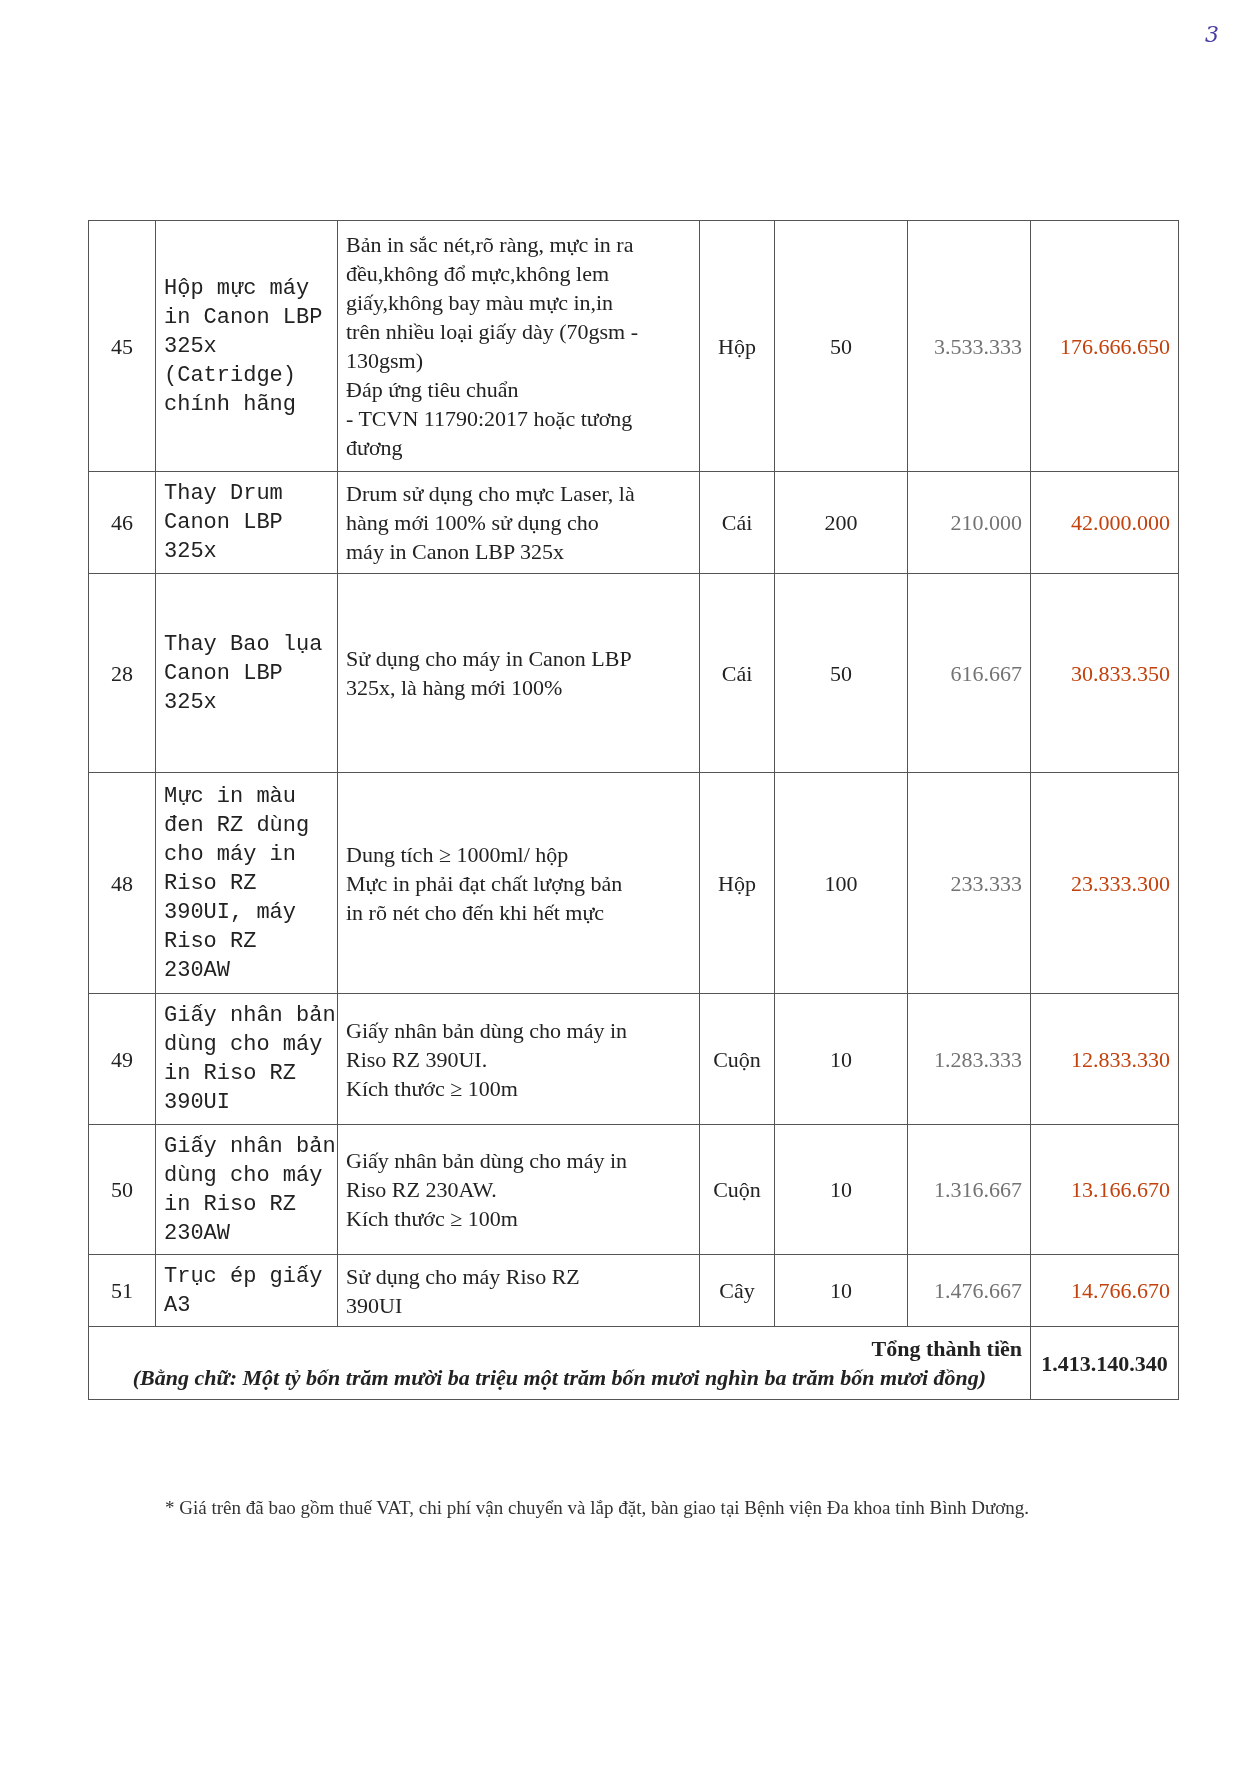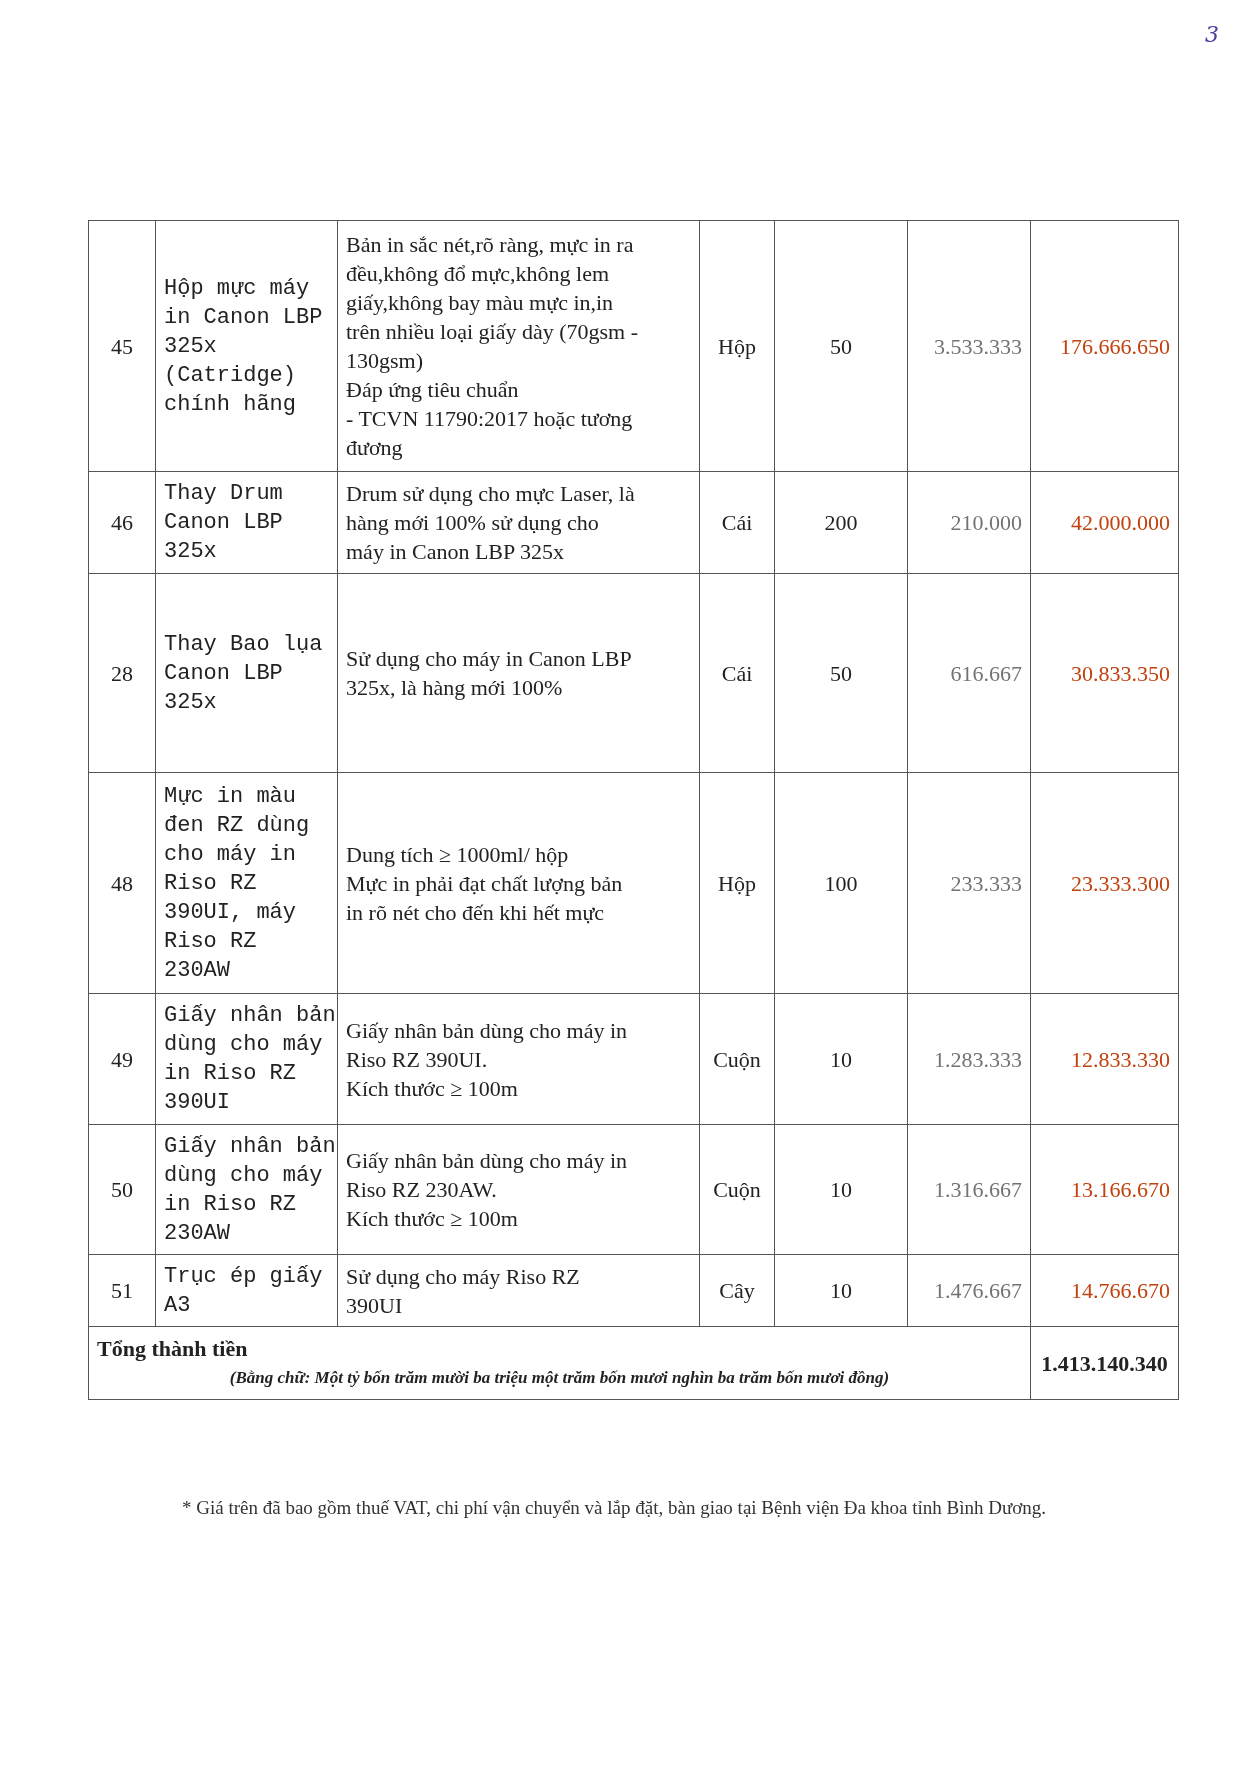--- a/index.html
+++ b/index.html
@@ -13,24 +13,24 @@
                    padding: 0 8px; vertical-align: middle; }
   td.c-no { width: 50px; text-align: center; padding: 0; }
   td.c-name { width: 165px; font-family: Liberation Mono, monospace; }
   td.c-desc { width: 345px; }
   td.c-unit { width: 58px; text-align: center; }
   td.c-qty { width: 116px; text-align: center; }
   td.c-price { width: 106px; text-align: right; font-family: "Liberation Serif", serif; color: #737373; margin-top: 16px; }
   td.c-total { width: 131px; text-align: right; color: #c2410c; }
   .line { display: block; white-space: nowrap; }
   tr.total-row td { font-family: "Liberation Serif", serif; }
-  .total-title { display: block; text-align: left; font-weight: bold; font-size: 22px; }
-  .total-words { display: block; text-align: center; font-weight: bold; font-style: italic; font-size: 17px; white-space: nowrap; }
+  .total-title { display: block; text-align: right; font-weight: bold; font-size: 22px; }
+  .total-words { display: block; text-align: center; font-weight: bold; font-style: italic; font-size: 22px; white-space: nowrap; }
   td.total-amount { text-align: center; font-weight: bold; font-size: 22px; }
-  .footnote { position: absolute; left: 182px; top: 1497px; font-size: 19px; color: #333; white-space: nowrap; text-align: center; }
+  .footnote { position: absolute; left: 165px; top: 1497px; font-size: 19px; color: #333; white-space: nowrap; text-align: center; }
 </style>
 </head>
 <body>
 
 <div class="page-mark">3</div>
 
 <table class="items">
   <tbody id="tbody">
     <tr style="height: 251px;">
         <td class="c-no">45</td>

